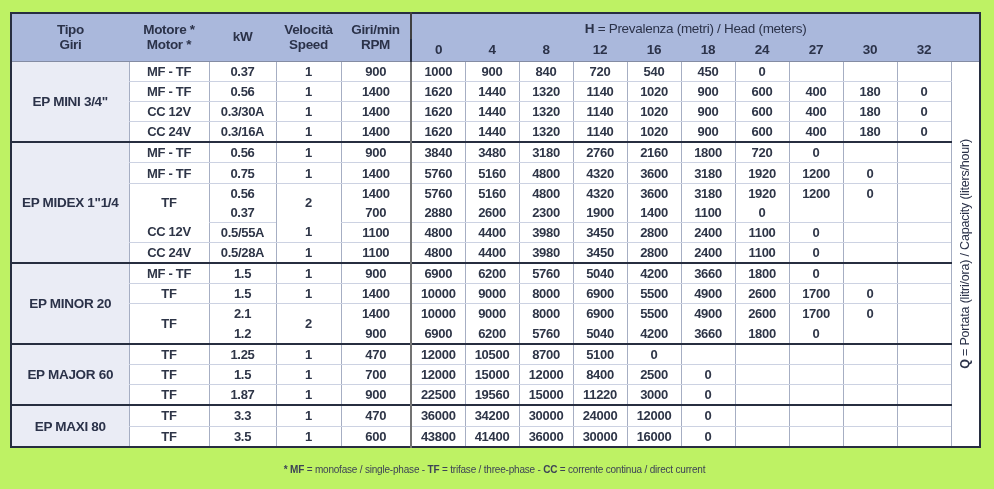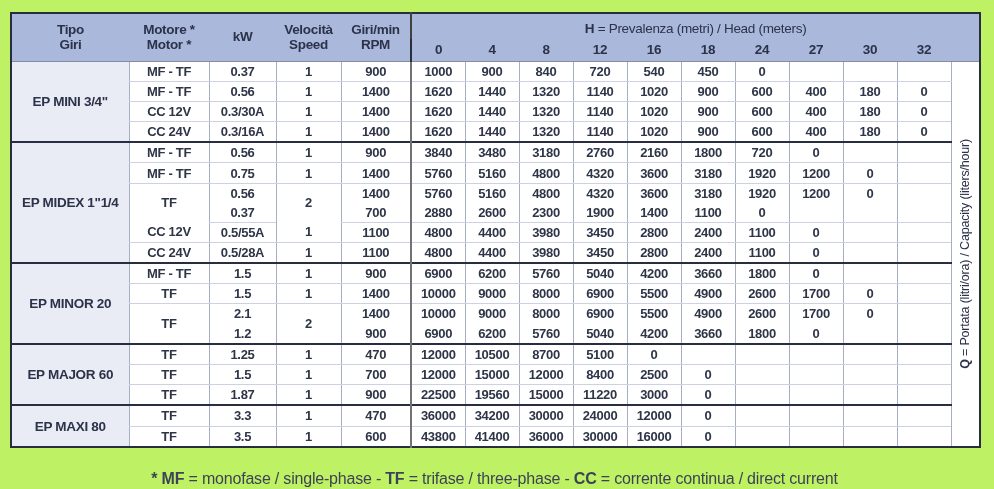--- a/index.html
+++ b/index.html
@@ -45,21 +45,21 @@
   .q-rotate{
     writing-mode:vertical-rl;transform:rotate(180deg);
     white-space:nowrap;margin:0 auto;
     font-size:12.5px;letter-spacing:-0.2px;color:#2b3249;
   }
   .q-rotate b{font-weight:bold;}
   .q-rotate span{font-weight:normal;}
   
   .footnote{
     position:absolute;left:10px;top:454px;width:969px;text-align:center;
-    font-size:16px;font-weight:normal;color:#3d4356;letter-spacing:-0.2px;
+    font-size:10px;font-weight:normal;color:#3d4356;letter-spacing:-0.2px;
   }
   .footnote b{font-weight:bold;}
 </style>
 </head>
 <body>
 
 <div class="page">
 
   <table class="pump">
     <colgroup>

